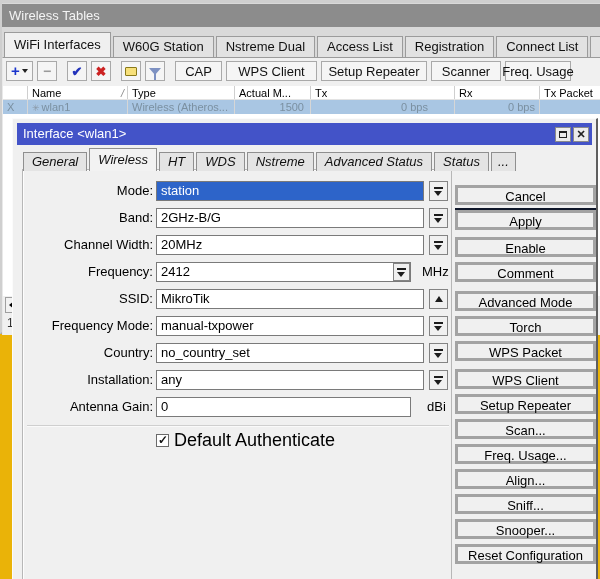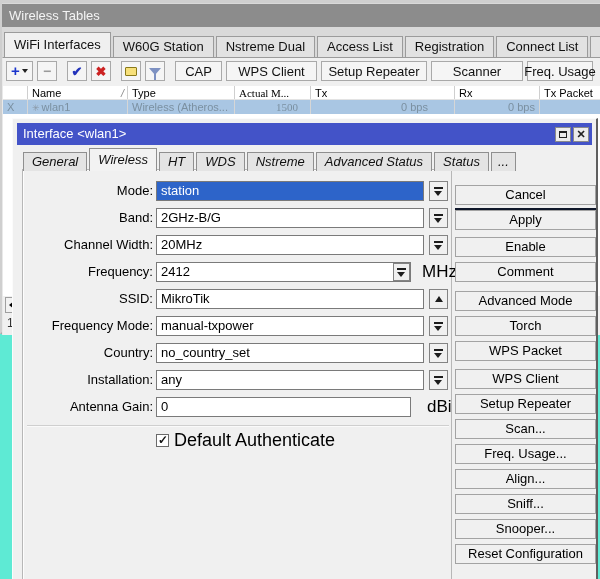--- a/index.html
+++ b/index.html
@@ -1,19 +1,19 @@
 <!DOCTYPE html>
 <html><head>
 <meta charset="utf-8">
 <style>
   * { box-sizing: border-box; margin: 0; padding: 0; }
   html,body { width:600px; height:579px; overflow:hidden; }
   body { font-family: "Liberation Sans", sans-serif; }
 
-  .screen { position:relative; width:600px; height:579px; background:#5eead4; overflow:hidden; }
+  .screen { position:relative; width:600px; height:579px; background:#eab308; overflow:hidden; }
 
   
   .main-window { position:absolute; left:0; top:0; width:604px; height:334px;
                  background:#d9d9d9; border-top:3px solid #cfcfcf; border-left:2px solid #cfcfcf;
                  border-bottom:2px solid #a8a8a8; }
   .mw-titlebar { position:absolute; left:0; top:1px; right:0; height:23px; background:#8c8c8c;
                  color:#f4f4f4; font-size:13px; line-height:23px; padding-left:7px; }
   .mw-tabs { position:absolute; left:2px; top:29px; right:0; height:25px; display:flex; align-items:flex-end; }
   .mw-tab { height:21px; line-height:20px; font-size:13px; padding:0 9px; background:#e2e2e2;
             border:1px solid #9b9b9b; border-bottom:none; margin-right:2px; color:#111; white-space:nowrap; }
@@ -37,22 +37,22 @@
   .funnel { width:0; height:0; border-left:6px solid transparent; border-right:6px solid transparent;
             border-top:7px solid #7d91c2; position:relative; }
   .funnel::after { content:""; position:absolute; left:-1px; top:-1px; width:2px; height:6px; background:#7d91c2; }
   
   .tbl { position:absolute; left:0; top:28px; right:0; height:210px; background:#fff; overflow:hidden; }
   .trow { display:flex; width:620px; height:14px; font-size:11px; line-height:14px; }
   .trow.head { background:#fff; color:#000; border-bottom:1px solid #e3e3e3; }
   .trow.sel { background:#a9c6e3; color:#7b90a1; }
   .tc { padding-left:4px; border-right:1px solid #d6d6d6; overflow:hidden; white-space:nowrap; }
   .head .tc { border-right:1px solid #cfcfcf; }
-  .c0{width:25px;} .c1{width:100px;} .c2{width:107px;} .c3{width:76px;font-family:Liberation Serif, serif;} .c4{width:144px;} .c5{width:85px;} .c6{width:83px; border-right:none;}
-  .num { text-align:right; padding-right:12px; }
+  .c0{width:25px;} .c1{width:100px;} .c2{width:107px;} .c3{width:76px;} .c4{width:144px;} .c5{width:85px;} .c6{width:83px; border-right:none;}
+  .num { text-align:right; padding-right:6px; }
   .c4.num { padding-right:26px; } .c5.num { padding-right:4px; }
   .sort { color:#8a8a8a; float:right; margin-right:3px; font-style:italic; }
   .wl-icon { color:#8a98a6; font-size:9px; margin-right:2px; }
   .scroll-left { position:absolute; left:2px; top:239px; width:13px; height:16px; background:#f2f2f2;
                  border:1px solid #9f9f9f; display:flex; align-items:center; justify-content:center; }
   .arr-left { width:0; height:0; border-top:4px solid transparent; border-bottom:4px solid transparent;
               border-right:5px solid #000; }
   .statusbar { position:absolute; left:4px; top:258px; font-size:12px; color:#333; }
 
   
@@ -82,29 +82,29 @@
   .fin.selected { background:#2d64c9; color:#fff; }
   .dd { position:absolute; left:416px; top:0; width:19px; height:20px; background:#f0f0f0;
         border:1px solid #838383; display:flex; align-items:center; justify-content:center; }
   .dd.inset { left:380px; top:1px; width:17px; height:18px; }
   .dd-glyph { position:relative; width:9px; height:9px; display:inline-block; }
   .dd-glyph::before { content:""; position:absolute; top:0; left:0; width:9px; height:2px; background:#1c1c1c; }
   .dd-glyph::after { content:""; position:absolute; top:4px; left:0; width:0; height:0;
                      border-left:4.5px solid transparent; border-right:4.5px solid transparent; border-top:5px solid #1c1c1c; }
   .up-glyph { width:0; height:0; border-left:4.5px solid transparent; border-right:4.5px solid transparent;
               border-bottom:6px solid #1c1c1c; }
-  .fsuffix { position:absolute; font-size:17px; line-height:20px; color:#000; }
+  .fsuffix { position:absolute; font-size:13px; line-height:20px; color:#000; }
   .divider { position:absolute; left:14px; top:306px; width:422px; height:2px; z-index:5;
              border-top:1px solid #cfcfcf; border-bottom:1px solid #fafafa; }
   .cbrow { position:absolute; left:143px; top:313px; height:16px; display:flex; align-items:center; z-index:5; }
   .cbox { width:13px; height:13px; background:#fff; border:1px solid #6a6a6a; position:relative; }
   .cbox.checked::after { content:"✓"; position:absolute; left:1px; top:-2px; font-size:12px; font-weight:bold; color:#111; }
   .cblabel { font-size:18px; margin-left:5px; color:#000; }
 
-  .sbtn { position:absolute; left:442px; width:141px; height:20px; background:#f0f0f0; border:1px solid #a3a3a3;
+  .sbtn { position:absolute; left:442px; width:141px; height:20px; background:#f0f0f0; border:3px solid #a3a3a3;
           font-size:13px; line-height:18px; text-align:center; color:#000; z-index:5; }
   .sbtn.default { border:5px solid #0f172a; box-shadow:inset 0 0 0 1px #2b2b2b;margin-top:48px; }
 </style>
 </head>
 <body>
 
 <div class="screen">
 
   <div class="main-window">
     <div class="mw-titlebar">
@@ -141,21 +141,21 @@
         <div class="tbtn icon">
           <span class="folder-glyph"></span>
         </div>
         <div class="tbtn icon">
           <span class="funnel"></span>
         </div>
         <div class="sp"></div>
         <div class="tbtn" style="width:47px">CAP</div>
         <div class="tbtn" style="width:91px">WPS Client</div>
         <div class="tbtn" style="width:106px">Setup Repeater</div>
-        <div class="tbtn" style="width:92px">Scanner</div>
+        <div class="tbtn" style="width:70px">Scanner</div>
         <div class="tbtn" style="width:66px">Freq. Usage</div>
       </div>
 
       <div class="tbl">
         <div class="trow head">
           <div class="tc c0"></div>
           <div class="tc c1"><span class="sort">/</span><span>Name</span></div>
           <div class="tc c2">Type</div>
           <div class="tc c3">Actual M...</div>
           <div class="tc c4">Tx</div>

